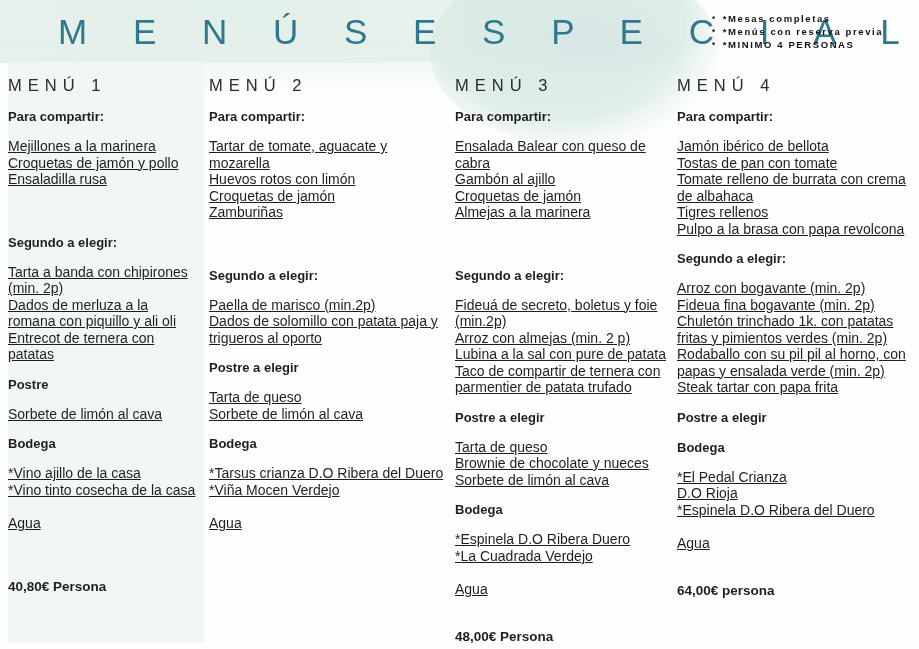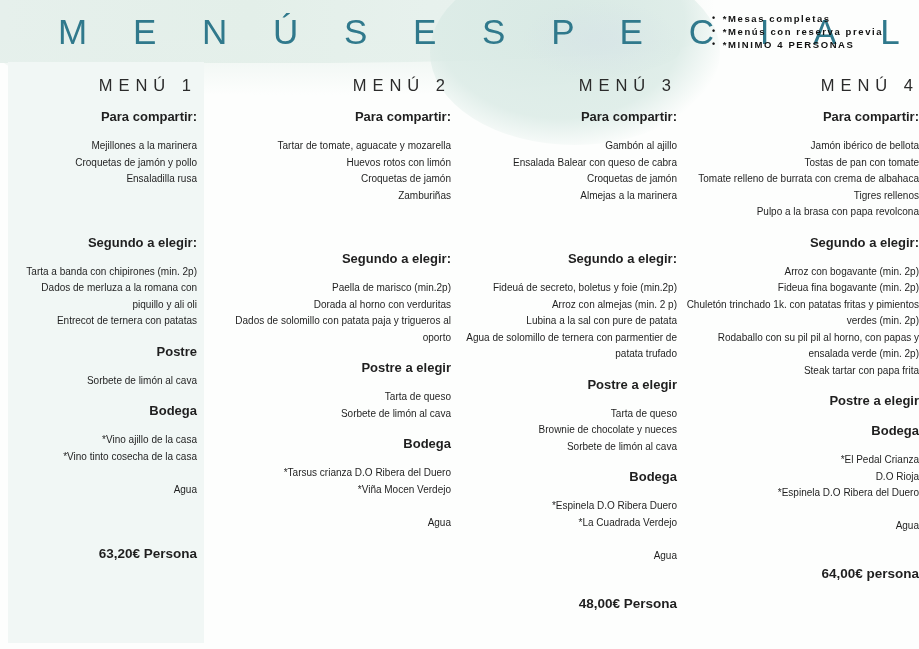--- a/index.html
+++ b/index.html
@@ -68,38 +68,38 @@
   }
   .notes .dot {
     font-size: 9px; margin-right: 6px; color: #111;
   }
   
   .menus {
     position: absolute; left: 0; top: 66px;
     width: 919px; height: 583px;
     display: flex;
   }
-  .menu-column { text-align: right; color: #1f1f1f; }
+  .menu-column { text-align: left; color: #1f1f1f; }
   .menu-column.c1 { width: 205px; padding: 0 8px; }
   .menu-column.c2 { width: 250px; padding: 0 4px; }
   .menu-column.c3 { width: 222px; padding: 0 0px; }
   .menu-column.c4 { width: 242px; padding: 0 0px; }
   .menu-title {
     font-size: 16.5px; font-weight: 400;
     letter-spacing: 6px; color: #2b2b2b;
     margin-top: 10px; margin-bottom: 10px;
     white-space: nowrap;
   }
   .block-heading {
     font-size: 13px; font-weight: bold;
     margin-top: 13px; margin-bottom: 13px;
     line-height: 17px;
   }
   .block-item {
-    font-size: 10px; line-height: 16.5px;
+    font-size: 14px; line-height: 16.5px; text-decoration: underline;
   }
   .block-gap { height: 16.5px; }
   .block-price {
     font-size: 13.5px; font-weight: bold;
     margin-top: 14px; line-height: 17px;
   }
 </style>
 </head>
 <body>
 
@@ -143,64 +143,63 @@
           <div class="block-item">Entrecot de ternera con patatas</div>
           <div class="block-heading">Postre</div>
           <div class="block-item">Sorbete de limón al cava</div>
           <div class="block-heading">Bodega</div>
           <div class="block-item">*Vino ajillo de la casa</div>
           <div class="block-item">*Vino tinto cosecha de la casa</div>
           <div class="block-gap"></div>
           <div class="block-item">Agua</div>
           <div class="block-gap"></div>
           <div class="block-gap"></div>
-          <div class="block-price">63,20€ Persona</div>
+          <div class="block-price">40,80€ Persona</div>
         </div>
     </div>
     <div class="menu-column c2">
       <div class="menu-title">MENÚ 2</div>
       <div class="menu-body">
           <div class="block-heading">Para compartir:</div>
           <div class="block-item">Tartar de tomate, aguacate y mozarella</div>
           <div class="block-item">Huevos rotos con limón</div>
           <div class="block-item">Croquetas de jamón</div>
           <div class="block-item">Zamburiñas</div>
           <div class="block-gap"></div>
           <div class="block-gap"></div>
           <div class="block-heading">Segundo a elegir:</div>
           <div class="block-item">Paella de marisco (min.2p)</div>
-          <div class="block-item">Dorada al horno con verduritas</div>
           <div class="block-item">Dados de solomillo con patata paja y trigueros al oporto</div>
           <div class="block-heading">Postre a elegir</div>
           <div class="block-item">Tarta de queso</div>
           <div class="block-item">Sorbete de limón al cava</div>
           <div class="block-heading">Bodega</div>
           <div class="block-item">*Tarsus crianza D.O Ribera del Duero</div>
           <div class="block-item">*Viña Mocen Verdejo</div>
           <div class="block-gap"></div>
           <div class="block-item">Agua</div>
           <div class="block-gap"></div>
           <div class="block-gap"></div>
         </div>
     </div>
     <div class="menu-column c3">
       <div class="menu-title">MENÚ 3</div>
       <div class="menu-body">
           <div class="block-heading">Para compartir:</div>
+          <div class="block-item">Ensalada Balear con queso de cabra</div>
           <div class="block-item">Gambón al ajillo</div>
-          <div class="block-item">Ensalada Balear con queso de cabra</div>
           <div class="block-item">Croquetas de jamón</div>
           <div class="block-item">Almejas a la marinera</div>
           <div class="block-gap"></div>
           <div class="block-gap"></div>
           <div class="block-heading">Segundo a elegir:</div>
           <div class="block-item">Fideuá de secreto, boletus y foie (min.2p)</div>
           <div class="block-item">Arroz con almejas (min. 2 p)</div>
           <div class="block-item">Lubina a la sal con pure de patata</div>
-          <div class="block-item">Agua de solomillo de ternera con parmentier de patata trufado</div>
+          <div class="block-item">Taco de compartir de ternera con parmentier de patata trufado</div>
           <div class="block-heading">Postre a elegir</div>
           <div class="block-item">Tarta de queso</div>
           <div class="block-item">Brownie de chocolate y nueces</div>
           <div class="block-item">Sorbete de limón al cava</div>
           <div class="block-heading">Bodega</div>
           <div class="block-item">*Espinela D.O Ribera Duero</div>
           <div class="block-item">*La Cuadrada Verdejo</div>
           <div class="block-gap"></div>
           <div class="block-item">Agua</div>
           <div class="block-gap"></div>

